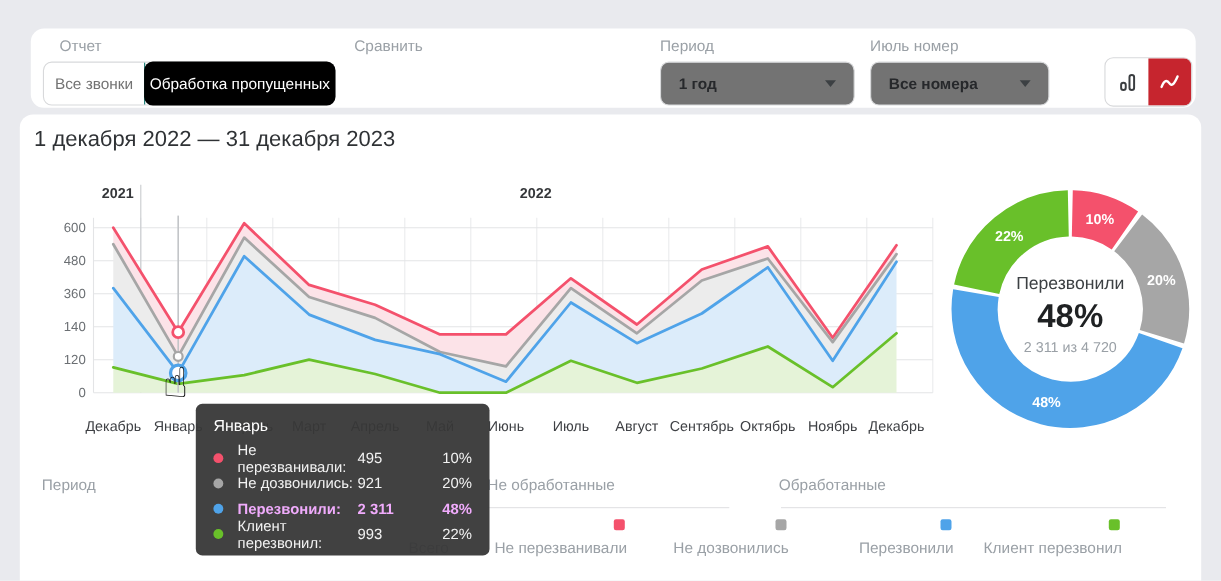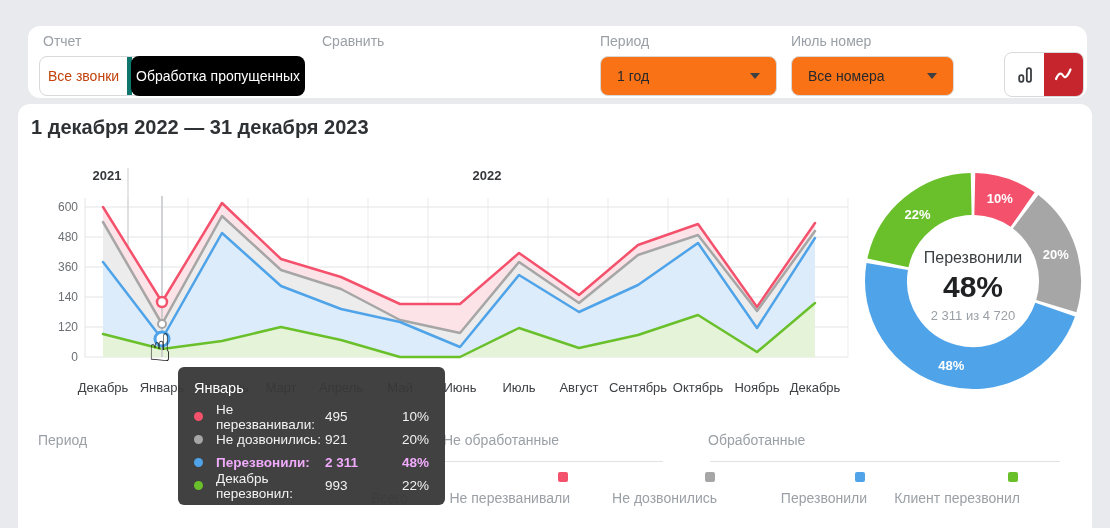--- a/index.html
+++ b/index.html
@@ -5,36 +5,36 @@
   html,body{margin:0;padding:0;}
   body{width:1110px;height:528px;overflow:hidden;background:#e9eaee;
        font-family:"Liberation Sans",sans-serif;position:relative;}
   .panel{position:absolute;left:18px;top:104px;width:1074px;height:424px;
          background:#fff;border-radius:12px 12px 0 0;}
   .toolbar-card{position:absolute;left:28px;top:26px;width:1059px;height:72px;
                 background:#fff;border-radius:12px;}
   .ctl-label{position:absolute;top:7px;font-size:14px;color:#9aa0a6;}
   .seg-group{position:absolute;top:30px;height:40px;display:flex;
              border:1px solid #d8d9db;border-radius:8px;background:#fff;box-sizing:border-box;}
-  .seg{display:flex;align-items:center;justify-content:center;font-size:14px;color:#c2410c;
-       border-right:5px solid #0f766e;cursor:pointer;white-space:nowrap;box-sizing:border-box;}
+  .seg{display:flex;align-items:center;justify-content:center;font-size:14px;color:#737373;
+       border-right:1px solid #0f766e;cursor:pointer;white-space:nowrap;box-sizing:border-box;}
   .seg:last-child{border-right:none;}
   .seg.active{background:#000000;color:#fff;border-color:#c6252e;margin:-1px;
               height:40px;border-radius:8px;position:relative;z-index:2;}
   .select{position:absolute;top:30px;height:40px;border:1px solid #d8d9db;border-radius:8px;
-          background:#f97316;display:flex;align-items:center;font-size:14px;color:#26282b;
-          padding:0 16px;box-sizing:border-box;cursor:pointer;}
+          background:#737373;display:flex;align-items:center;font-size:14px;color:#26282b;
+          padding:0 16px;box-sizing:border-box;cursor:pointer;font-weight:bold;}
   .select .val{flex:1;}
   .caret{width:0;height:0;border-left:5px solid transparent;border-right:5px solid transparent;
          border-top:6px solid #3c4043;margin-left:14px;}
   .toggle{position:absolute;top:26px;left:976px;height:45px;width:80px;display:flex;
           border:1px solid #d8d9db;border-radius:8px;overflow:hidden;background:#fff;box-sizing:border-box;}
   .tg-seg{flex:1;display:flex;align-items:center;justify-content:center;cursor:pointer;}
   .tg-seg.active{background:#c6252e;}
-  .page-title{position:absolute;left:31px;top:116px;font-size:20px;font-weight:700;color:#2f3235;}
+  .page-title{position:absolute;left:31px;top:116px;font-size:20px;font-weight:400;color:#2f3235;}
   .area-svg{position:absolute;left:20px;top:160px;}
   .donut-svg{position:absolute;left:857px;top:167px;}
   .tooltip{position:absolute;left:178px;top:367px;width:267px;height:138px;
            background:rgba(55,55,55,0.95);border-radius:6px;z-index:5;
            padding:13px 16px;box-sizing:border-box;color:#f2f2f2;}
   .tt-title{font-size:14.5px;color:#fff;margin-bottom:9px;}
   .tt-row{display:flex;align-items:center;height:23px;font-size:13.5px;}
   .tt-row .dot{width:9px;height:9px;border-radius:50%;margin-right:13px;flex:none;}
   .tt-row .tt-label{flex:1;}
   .tt-row .tt-val{width:60px;}
@@ -48,21 +48,21 @@
   .legcol .sq{width:10px;height:10px;border-radius:2px;margin:0 2px 8px auto;}
   .legcol .lbl{font-size:14px;color:#9aa0a6;white-space:nowrap;}
   .legcol .sq.hidden{visibility:hidden;}
 </style>
 </head>
 <body>
 
 <div class="panel"></div>
 
 <div class="toolbar-card">
-  <span class="ctl-label" style="left:15px">Отчет</span>
+  <span class="ctl-label" style="left:26px">Отчет</span>
   <div class="seg-group" style="left:11px">
     <div class="seg" style="width:92px">Все звонки</div>
     <div class="seg active" style="width:174px">Обработка пропущенных</div>
   </div>
 
   <span class="ctl-label" style="left:294px">Сравнить</span>
 
   <span class="ctl-label" style="left:572px">Период</span>
   <div class="select" style="left:572px;width:177px">
     <span class="val">1 год</span>
@@ -205,19 +205,19 @@
     <span class="tt-pct">20%</span>
   </div>
   <div class="tt-row bold">
     <span class="dot" style="background: rgb(79, 163, 233);"></span>
     <span class="tt-label">Перезвонили:</span>
     <span class="tt-val">2 311</span>
     <span class="tt-pct">48%</span>
   </div>
   <div class="tt-row">
     <span class="dot" style="background: rgb(105, 192, 42);"></span>
-    <span class="tt-label">Декабрь перезвонил:</span>
+    <span class="tt-label">Клиент перезвонил:</span>
     <span class="tt-val">993</span>
     <span class="tt-pct">22%</span>
   </div>
 </div>
 
 <div class="cursor-hand">☝</div>
 
 </body></html>

